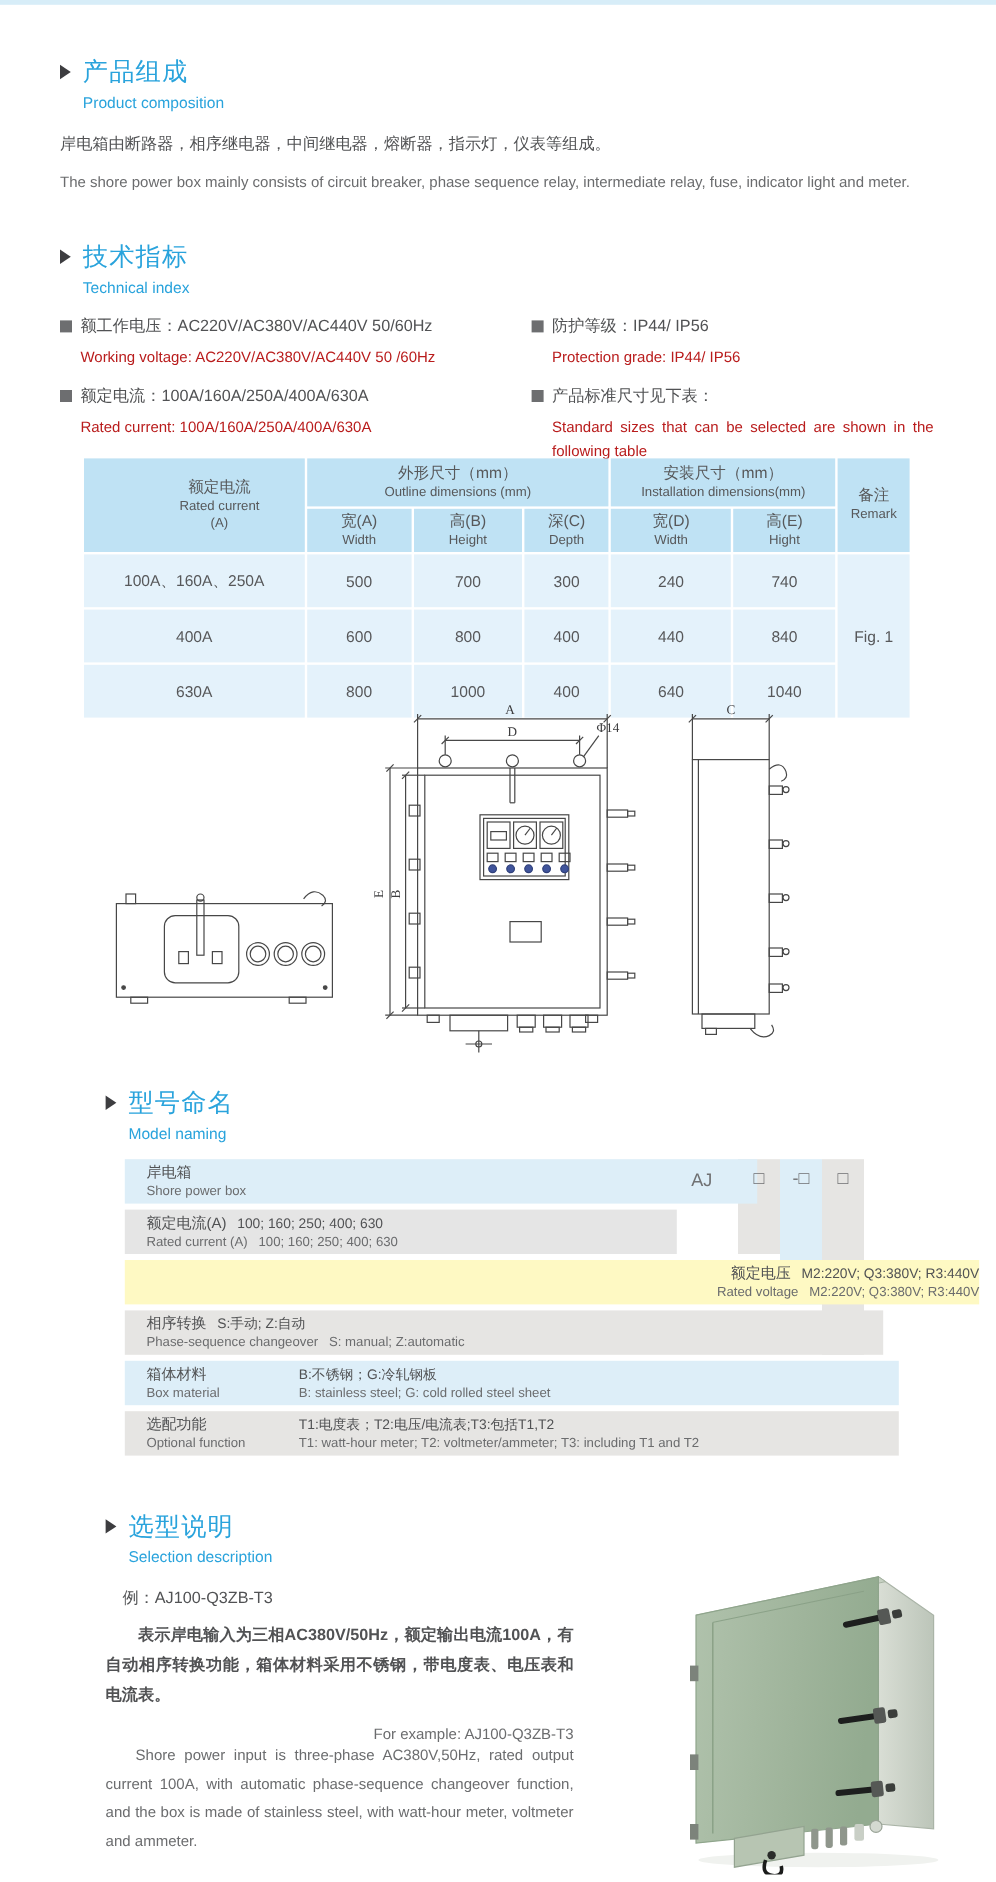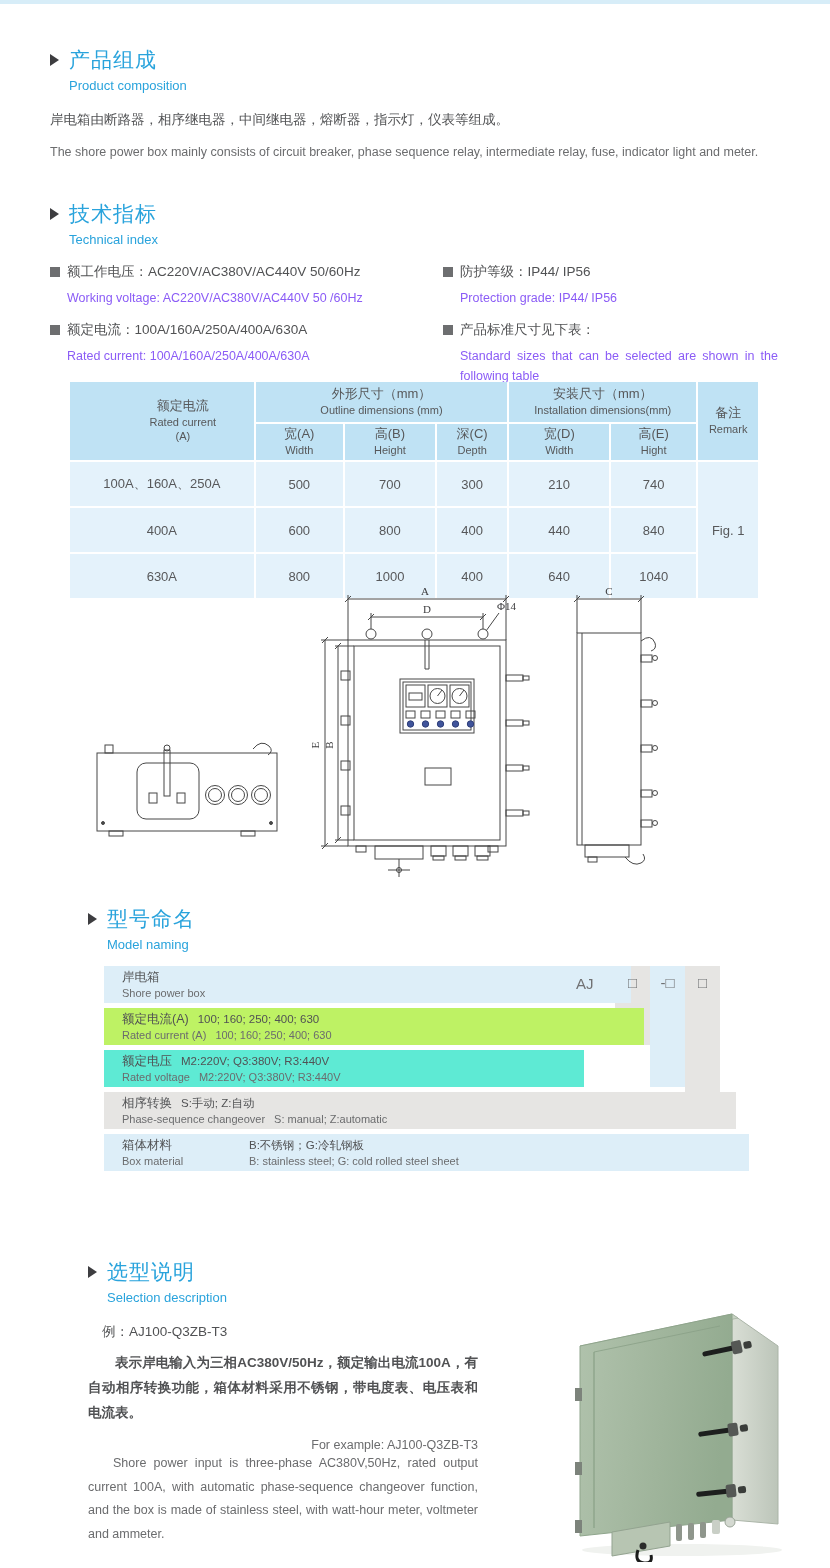--- a/index.html
+++ b/index.html
@@ -18,21 +18,21 @@
   .body-cn{font-size:13.5px;color:#515254;margin-top:16px;line-height:1.7;}
   .body-en{font-size:12.5px;color:#6b6c6e;margin-top:10px;line-height:1.7;}
 
   
   .spec-cols{display:flex;margin-top:16px;}
   .spec-col-left{width:365px;margin-right:28px;flex:0 0 auto;}
   .spec-col-right{flex:1;}
   .spec{margin-bottom:13px;}
   .sq{display:inline-block;width:10px;height:10px;background:#6d6e70;margin-right:7px;vertical-align:-1px;}
   .spec-cn{font-size:13.5px;color:#515254;}
-  .spec-en{font-size:12.5px;color:#8b5cf6;margin:7px 0 0 17px;line-height:1.6;}
+  .spec-en{font-size:12.5px;color:#b91c1c;margin:7px 0 0 17px;line-height:1.6;}
   .spec-en.just{width:318px;text-align:justify;}
 
   
   table.dims{border-collapse:separate;border-spacing:2px;width:692px;}
   table.dims td{text-align:center;vertical-align:middle;}
   td.hd{background:#bfe2f4;}
   td.bd{background:#e4f2fb;font-size:13px;color:#57585a;height:42px;margin-left:28px;}
   .hd-cn{font-size:13px;color:#57585a;line-height:1.3;}
   .hd-en{font-size:11px;color:#57585a;line-height:1.3;}
   .grp{height:38px;}
@@ -46,22 +46,22 @@
 
   
   .naming-diagram{position:relative;margin-top:14px;width:660px;height:252px;}
   .nrow{position:absolute;left:16px;height:37px;padding:3px 0 0 18px;box-sizing:border-box;}
   .nrow .l1{font-size:12.5px;color:#515254;line-height:1.32;}
   .nrow .l2{font-size:11px;color:#6b6c6e;line-height:1.32;}
   .nrow .det{margin-left:9px;font-size:11.5px;}
   .nrow .det2{margin-left:9px;font-size:11px;}
   .nr5 .lab,.nr6 .lab{display:inline-block;min-width:118px;}
   .nr1{top:0;width:527px;background:#ddeef8;}
-  .nr2{top:42px;width:540px;background:#bef264;}
-  .nr3{top:84px;width:480px;background:#5eead4;}
+  .nr2{top:42px;width:460px;background:#e5e5e5;}
+  .nr3{top:84px;width:712px;background:#fef9c3;text-align:right;}
   .nr4{top:126px;width:632px;background:#e6e5e3;}
   .nr5{top:168px;width:645px;background:#ddeef8;}
   .nr6{top:210px;width:645px;background:#e6e5e3;}
   .band{position:absolute;top:0;width:35px;}
   .band1{left:527px;height:79px;background:#e6e5e3;}
   .band2{left:562px;height:121px;background:#ddeef8;}
   .band3{left:597px;height:163px;background:#e6e5e3;}
   .code{position:absolute;top:8px;font-size:15px;color:#707173;text-align:center;width:35px;}
   .code-prefix{position:absolute;top:9px;left:488px;font-size:15px;color:#707173;}
   .cb1{left:527px;} .cb2{left:562px;} .cb3{left:597px;}
@@ -165,21 +165,21 @@
           <td class="hd sub c6">
             <div class="hd-cn">高(E)</div>
             <div class="hd-en">Hight</div>
           </td>
         </tr>
         <tr>
           <td class="bd">100A、160A、250A</td>
           <td class="bd">500</td>
           <td class="bd">700</td>
           <td class="bd">300</td>
-          <td class="bd">210</td>
+          <td class="bd">240</td>
           <td class="bd">740</td>
           <td class="bd" rowspan="3">Fig. 1</td>
         </tr>
         <tr>
           <td class="bd">400A</td>
           <td class="bd">600</td>
           <td class="bd">800</td>
           <td class="bd">400</td>
           <td class="bd">440</td>
           <td class="bd">840</td>
@@ -374,20 +374,24 @@
         <div class="l1"><span class="lab">额定电压</span><span class="det">M2:220V;  Q3:380V;  R3:440V</span></div>
         <div class="l2"><span class="lab">Rated voltage</span><span class="det2">M2:220V;  Q3:380V;  R3:440V</span></div>
       </div>
       <div class="nrow nr5">
         <div class="l1"><span class="lab">箱体材料</span><span class="det">B:不锈钢；G:冷轧钢板</span></div>
         <div class="l2"><span class="lab">Box material</span><span class="det2">B: stainless steel; G: cold rolled steel sheet</span></div>
       </div>
       <div class="nrow nr4">
         <div class="l1"><span class="lab">相序转换</span><span class="det">S:手动; Z:自动</span></div>
         <div class="l2"><span class="lab">Phase-sequence changeover</span><span class="det2">S: manual;  Z:automatic</span></div>
+      </div>
+      <div class="nrow nr6">
+        <div class="l1"><span class="lab">选配功能</span><span class="det">T1:电度表；T2:电压/电流表;T3:包括T1,T2</span></div>
+        <div class="l2"><span class="lab">Optional function</span><span class="det2">T1: watt-hour meter; T2: voltmeter/ammeter; T3: including T1 and T2</span></div>
       </div>
 
       <span class="code-prefix">AJ</span>
       <span class="code cb1">□</span>
       <span class="code cb2">-□</span>
       <span class="code cb3">□</span>
     </div>
   </div>
 
   <div class="sec" style="left:88px;top:1258px;width:390px;">

